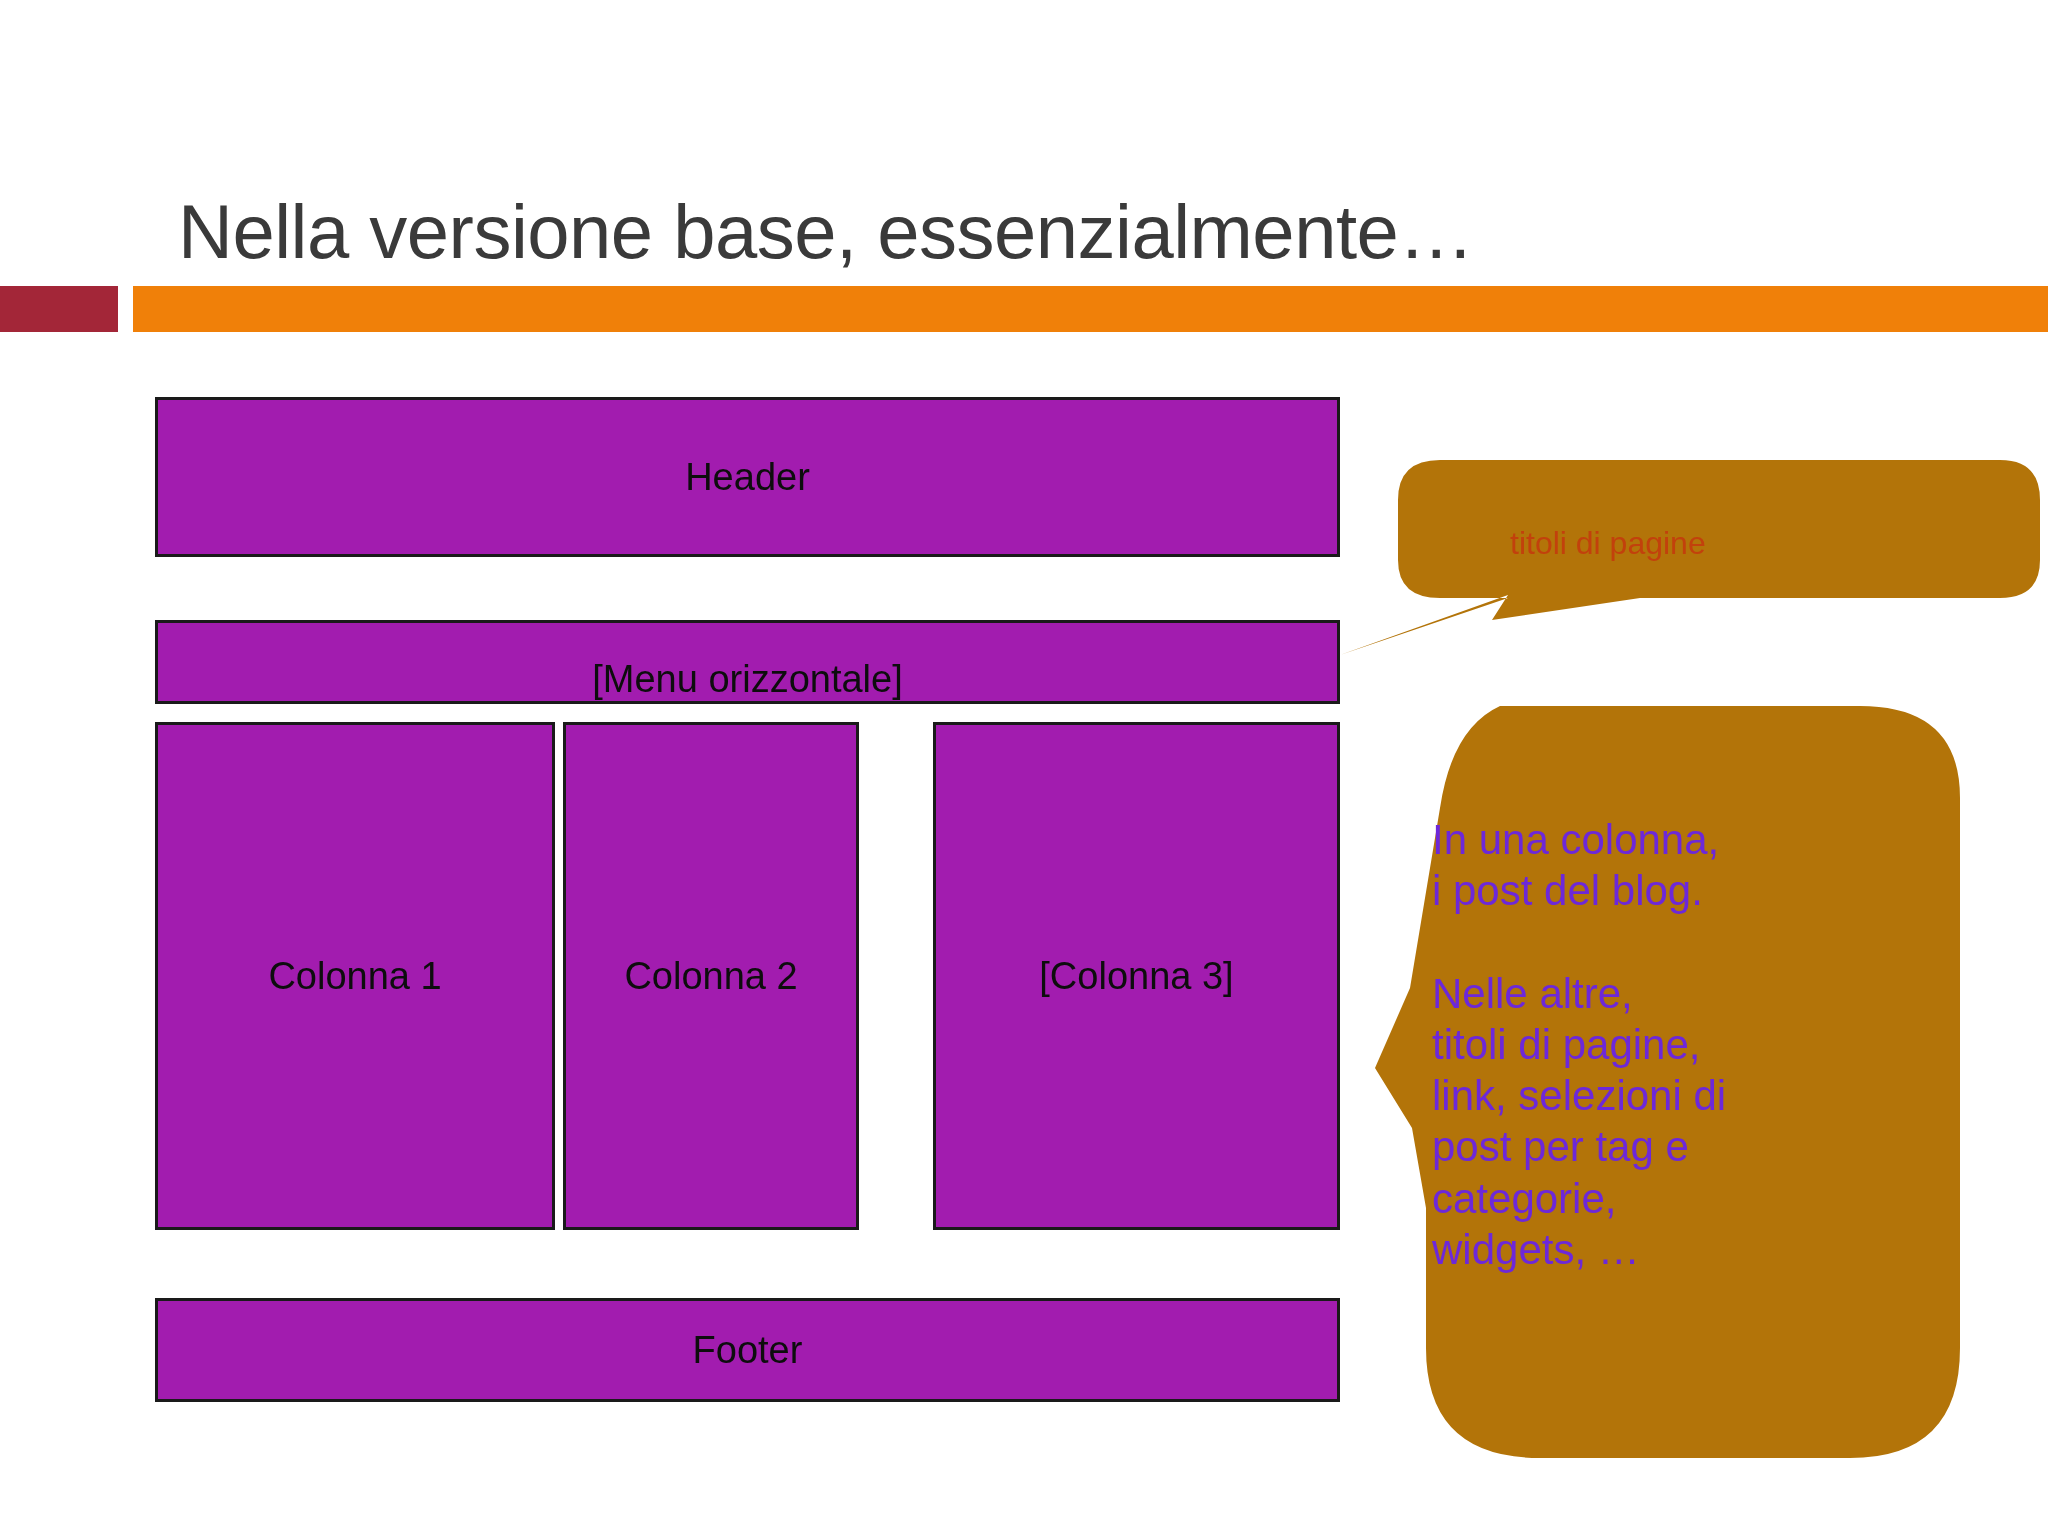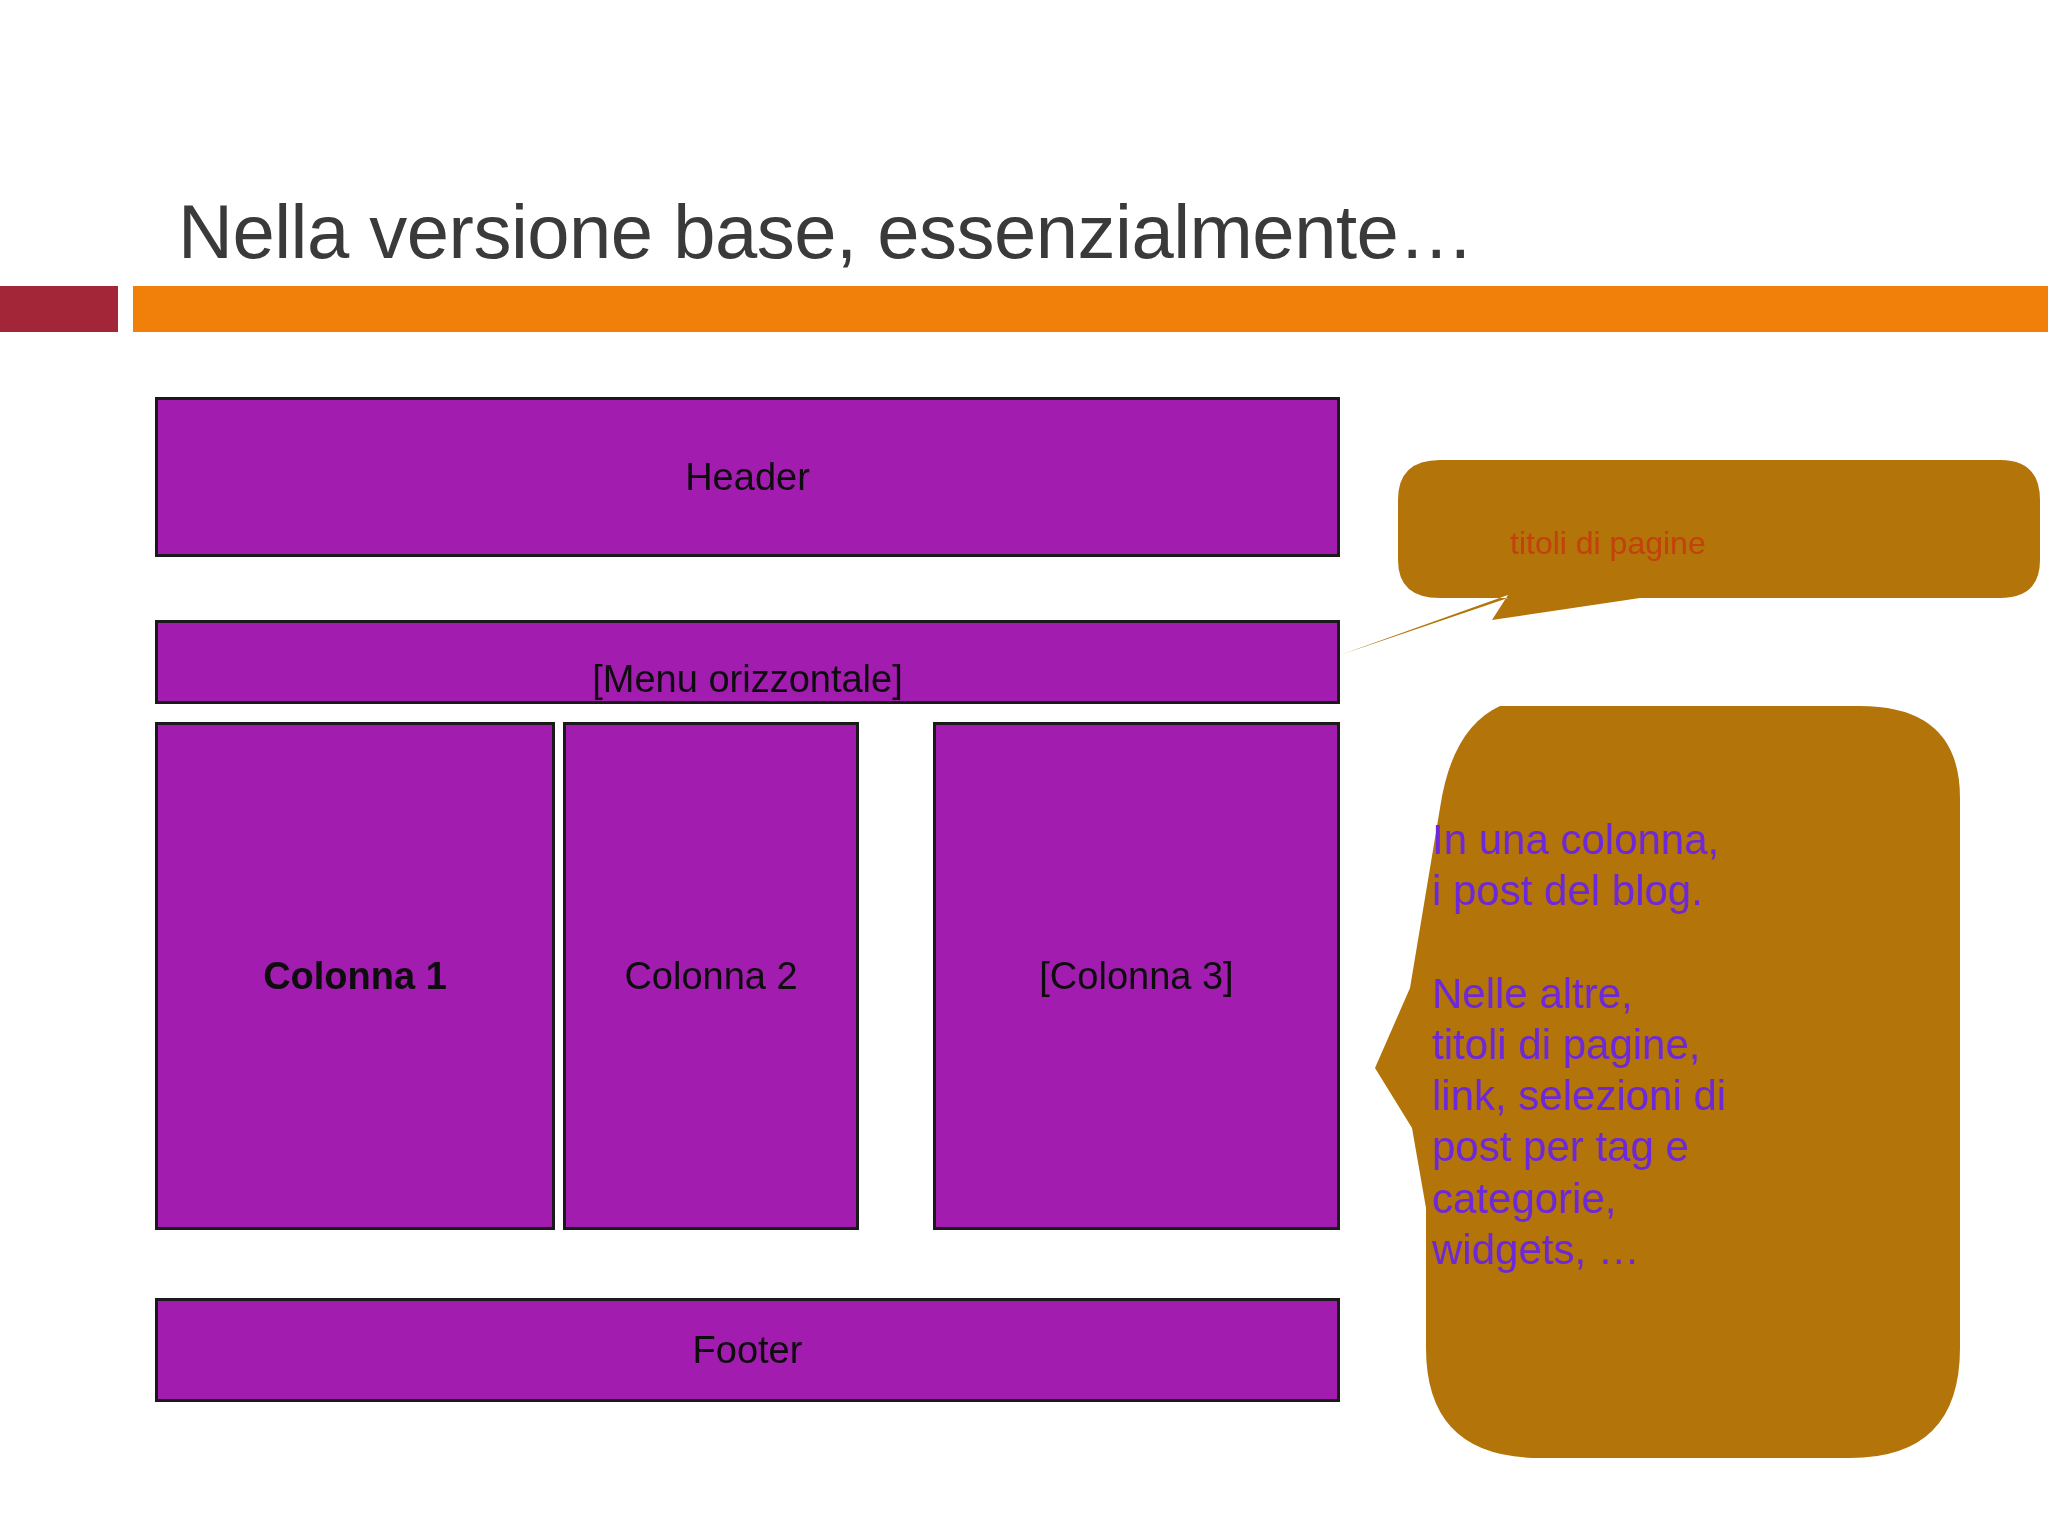--- a/index.html
+++ b/index.html
@@ -60,21 +60,21 @@
     color: #0d0d0d;
     font-size: 38px;
     font-family: "Liberation Sans", sans-serif;
   }
   .box.col {
     align-items: center;
   }
 
   #box-header   { left: 155px;  top: 397px;  width: 1185px; height: 160px; }
   #box-menu     { left: 155px;  top: 620px;  width: 1185px; height: 84px; align-items: flex-end;  }
-  #box-col1     { left: 155px;  top: 722px;  width: 400px;  height: 508px; font-weight: bold; }
+  #box-col1     { left: 155px;  top: 722px;  width: 400px;  height: 508px; }
   #box-col2     { left: 563px;  top: 722px;  width: 296px;  height: 508px; }
   #box-col3     { left: 933px;  top: 722px;  width: 407px;  height: 508px; }
   #box-footer   { left: 155px;  top: 1298px; width: 1185px; height: 104px; }
 
   
   #callout-top {
     position: absolute;
     left: 1340px;
     top: 460px;
     width: 700px;

